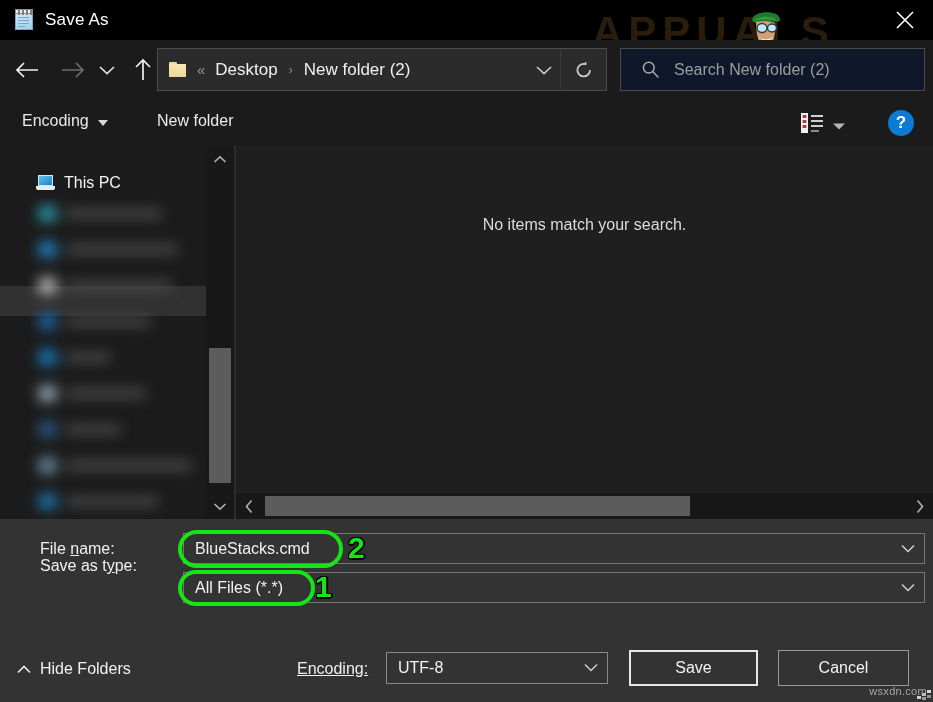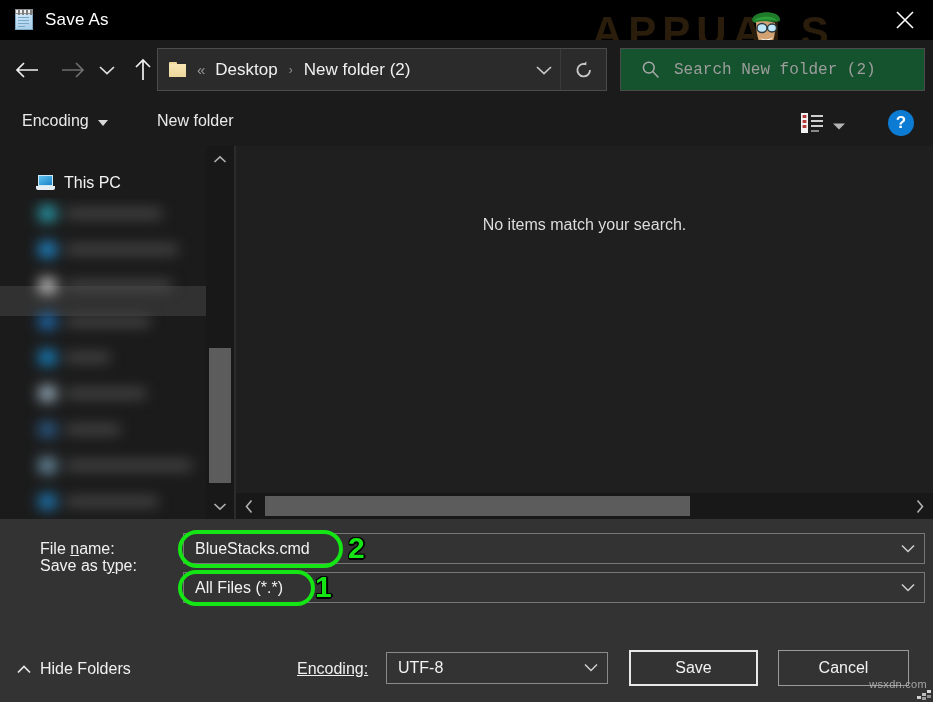--- a/index.html
+++ b/index.html
@@ -49,21 +49,21 @@
     position: absolute; left: 592px; top: 8px;
     font-size: 42px; font-weight: bold; letter-spacing: 6px;
     color: #2a1d0c; font-family: "Liberation Sans", sans-serif;
     pointer-events: none; user-select: none;
   }
   .wm-mascot {
     position: absolute; left: 744px; top: 6px; width: 42px; height: 46px;
     pointer-events: none;
   }
   .wm-site {
-    position: absolute; right: 6px; bottom: 12px;
+    position: absolute; right: 6px; bottom: 5px;
     color: #b9b9b9; font-size: 11px; letter-spacing: .3px;
     opacity: .85; pointer-events:none; user-select:none;
   }
   .wm-corner {
     position:absolute; right:2px; bottom:0px; width:14px; height:12px;
     pointer-events:none;
   }
 
   
   .navbar {
@@ -107,22 +107,22 @@
     position:absolute; right: 46px; top: 0; width: 32px; height: 41px;
     display:flex; align-items:center; justify-content:center; cursor:default;
   }
   .addr-refresh {
     position:absolute; right: 0px; top: 0; width: 46px; height: 41px;
     display:flex; align-items:center; justify-content:center; cursor:default;
     border-left: 1px solid #3a3a3a;
   }
   .searchbar {
     position: absolute; left: 620px; top: 48px; width: 305px; height: 43px;
-    border: 1px solid #4b4b4b; background: #14532d;
-    display: flex; align-items: center; font-family: Liberation Mono, monospace;
+    border: 1px solid #4b4b4b; background: #0f172a;
+    display: flex; align-items: center;
   }
   .search-ico { margin-left: 20px; margin-right: 14px; display:flex; }
   .search-ph { color: #9d9d9d; font-size: 16px; }
 
   
   .cmdbar {
     position: absolute; left: 0; top: 100px; width: 933px; height: 46px;
     background: #1b1b1b;
   }
   .cmd-organize {

